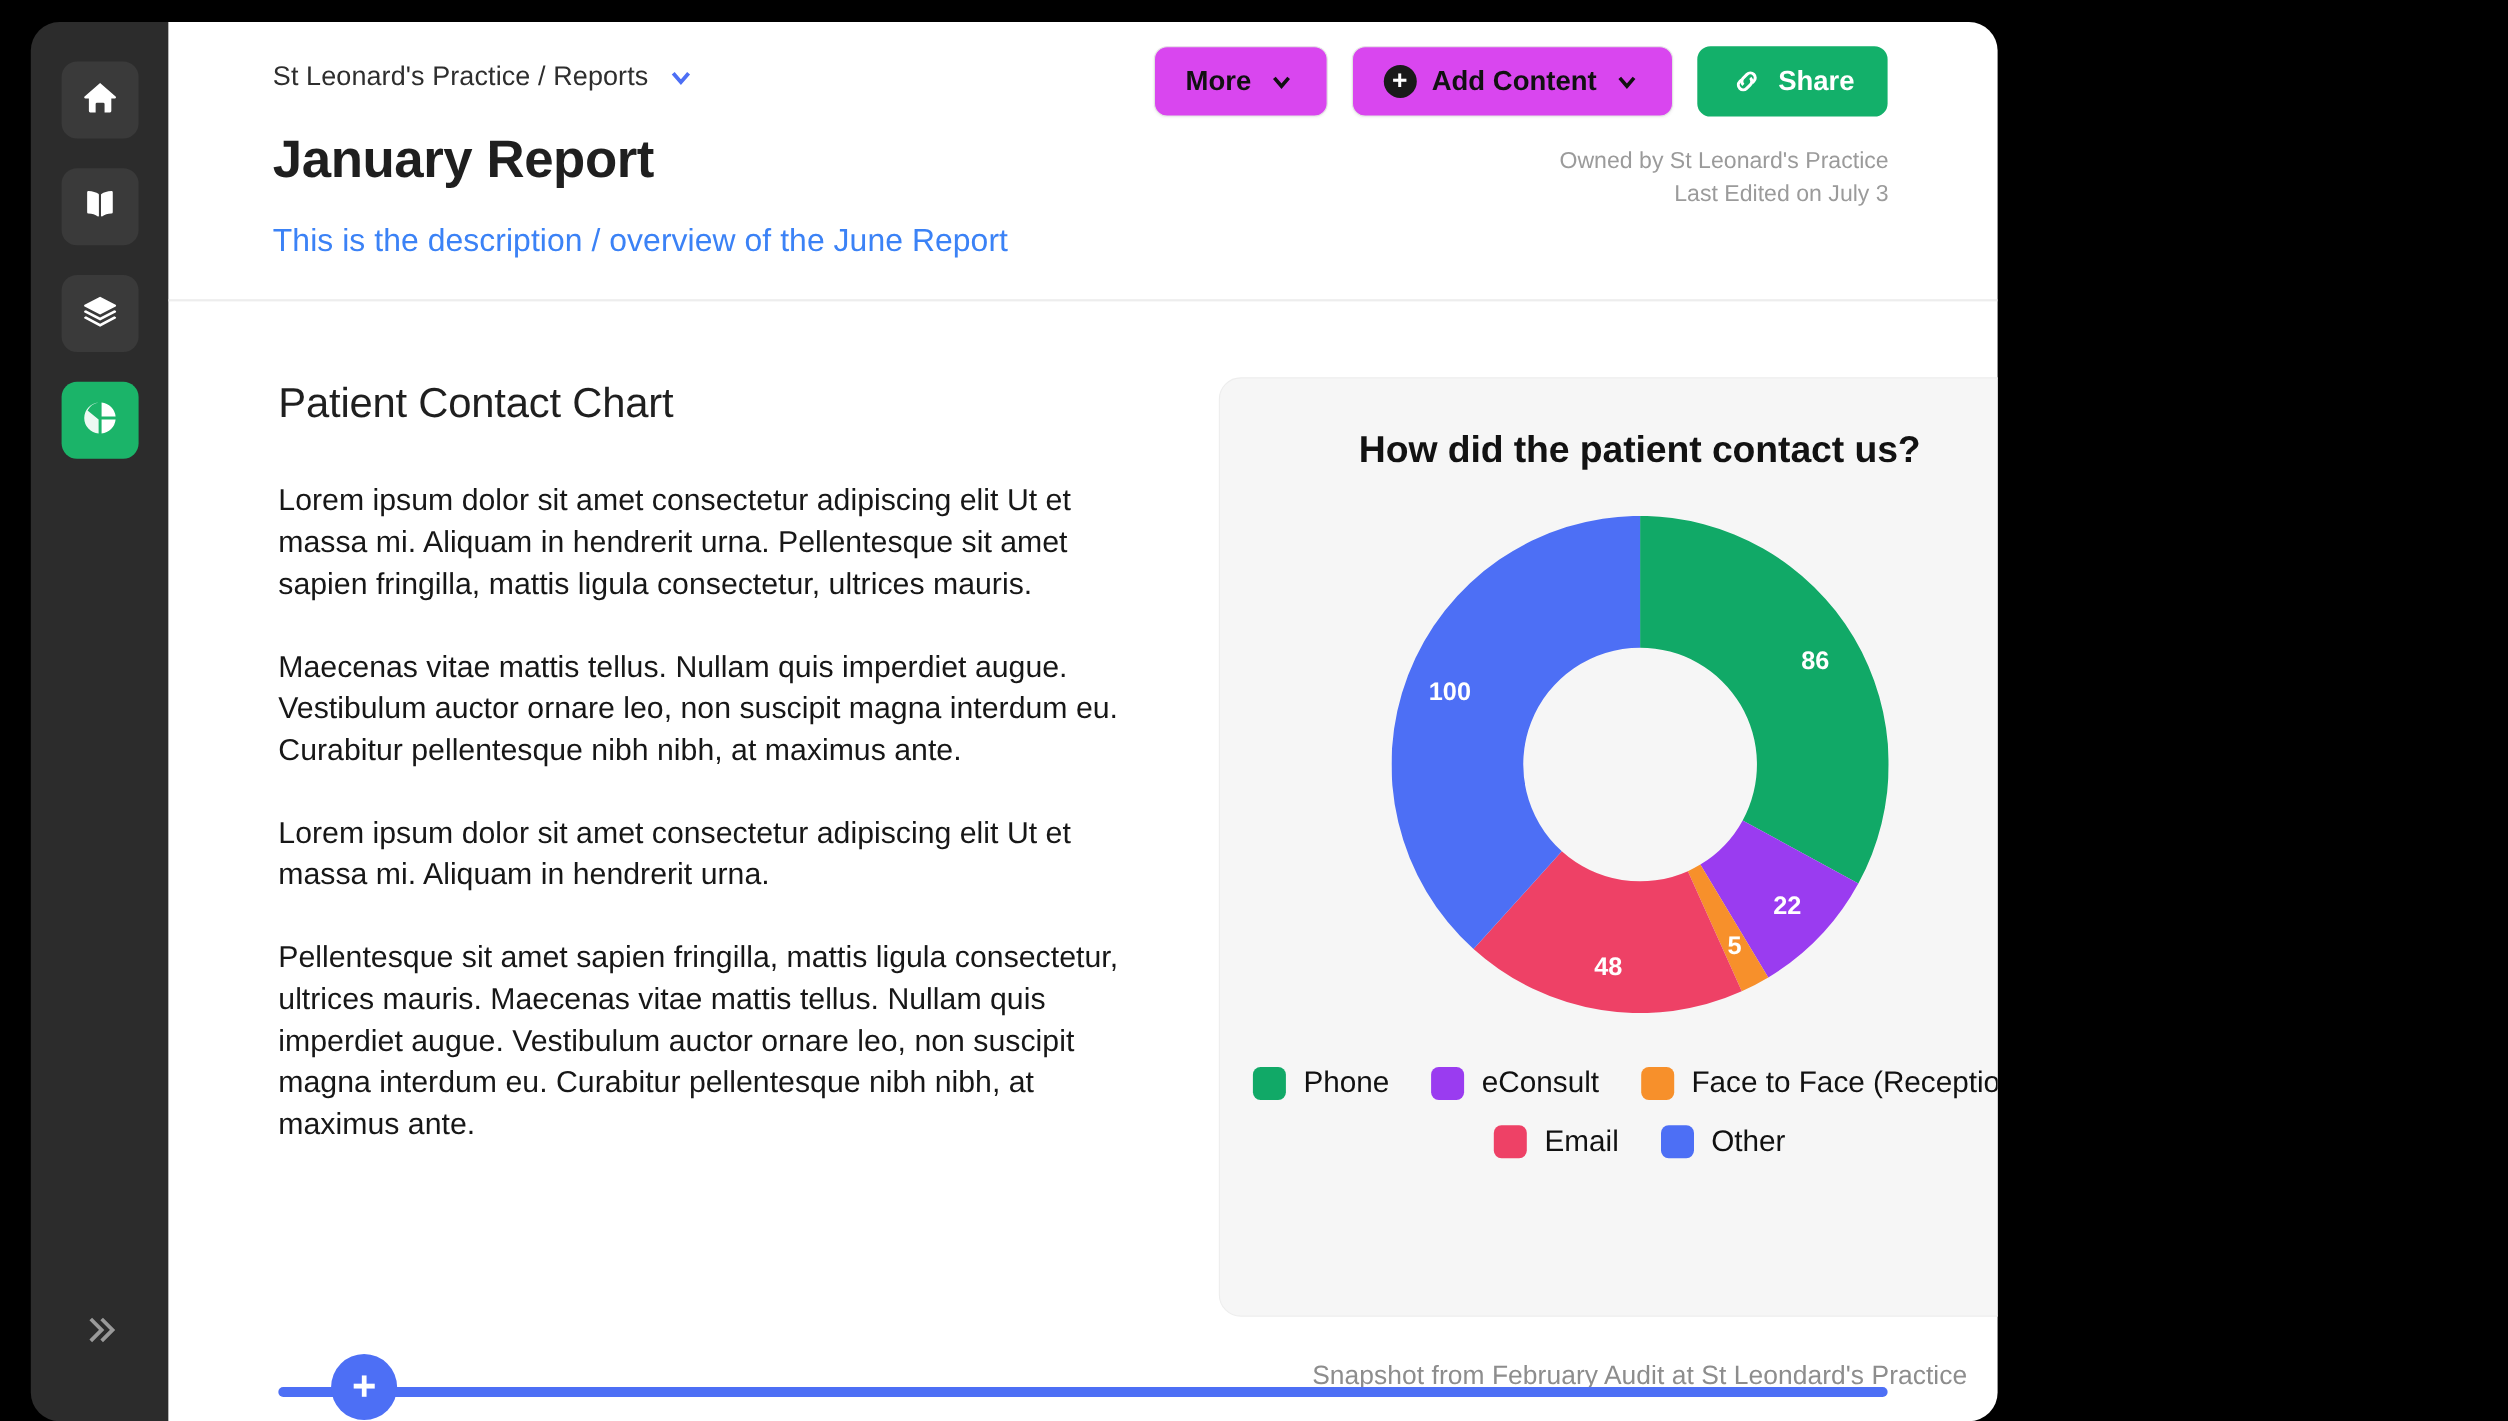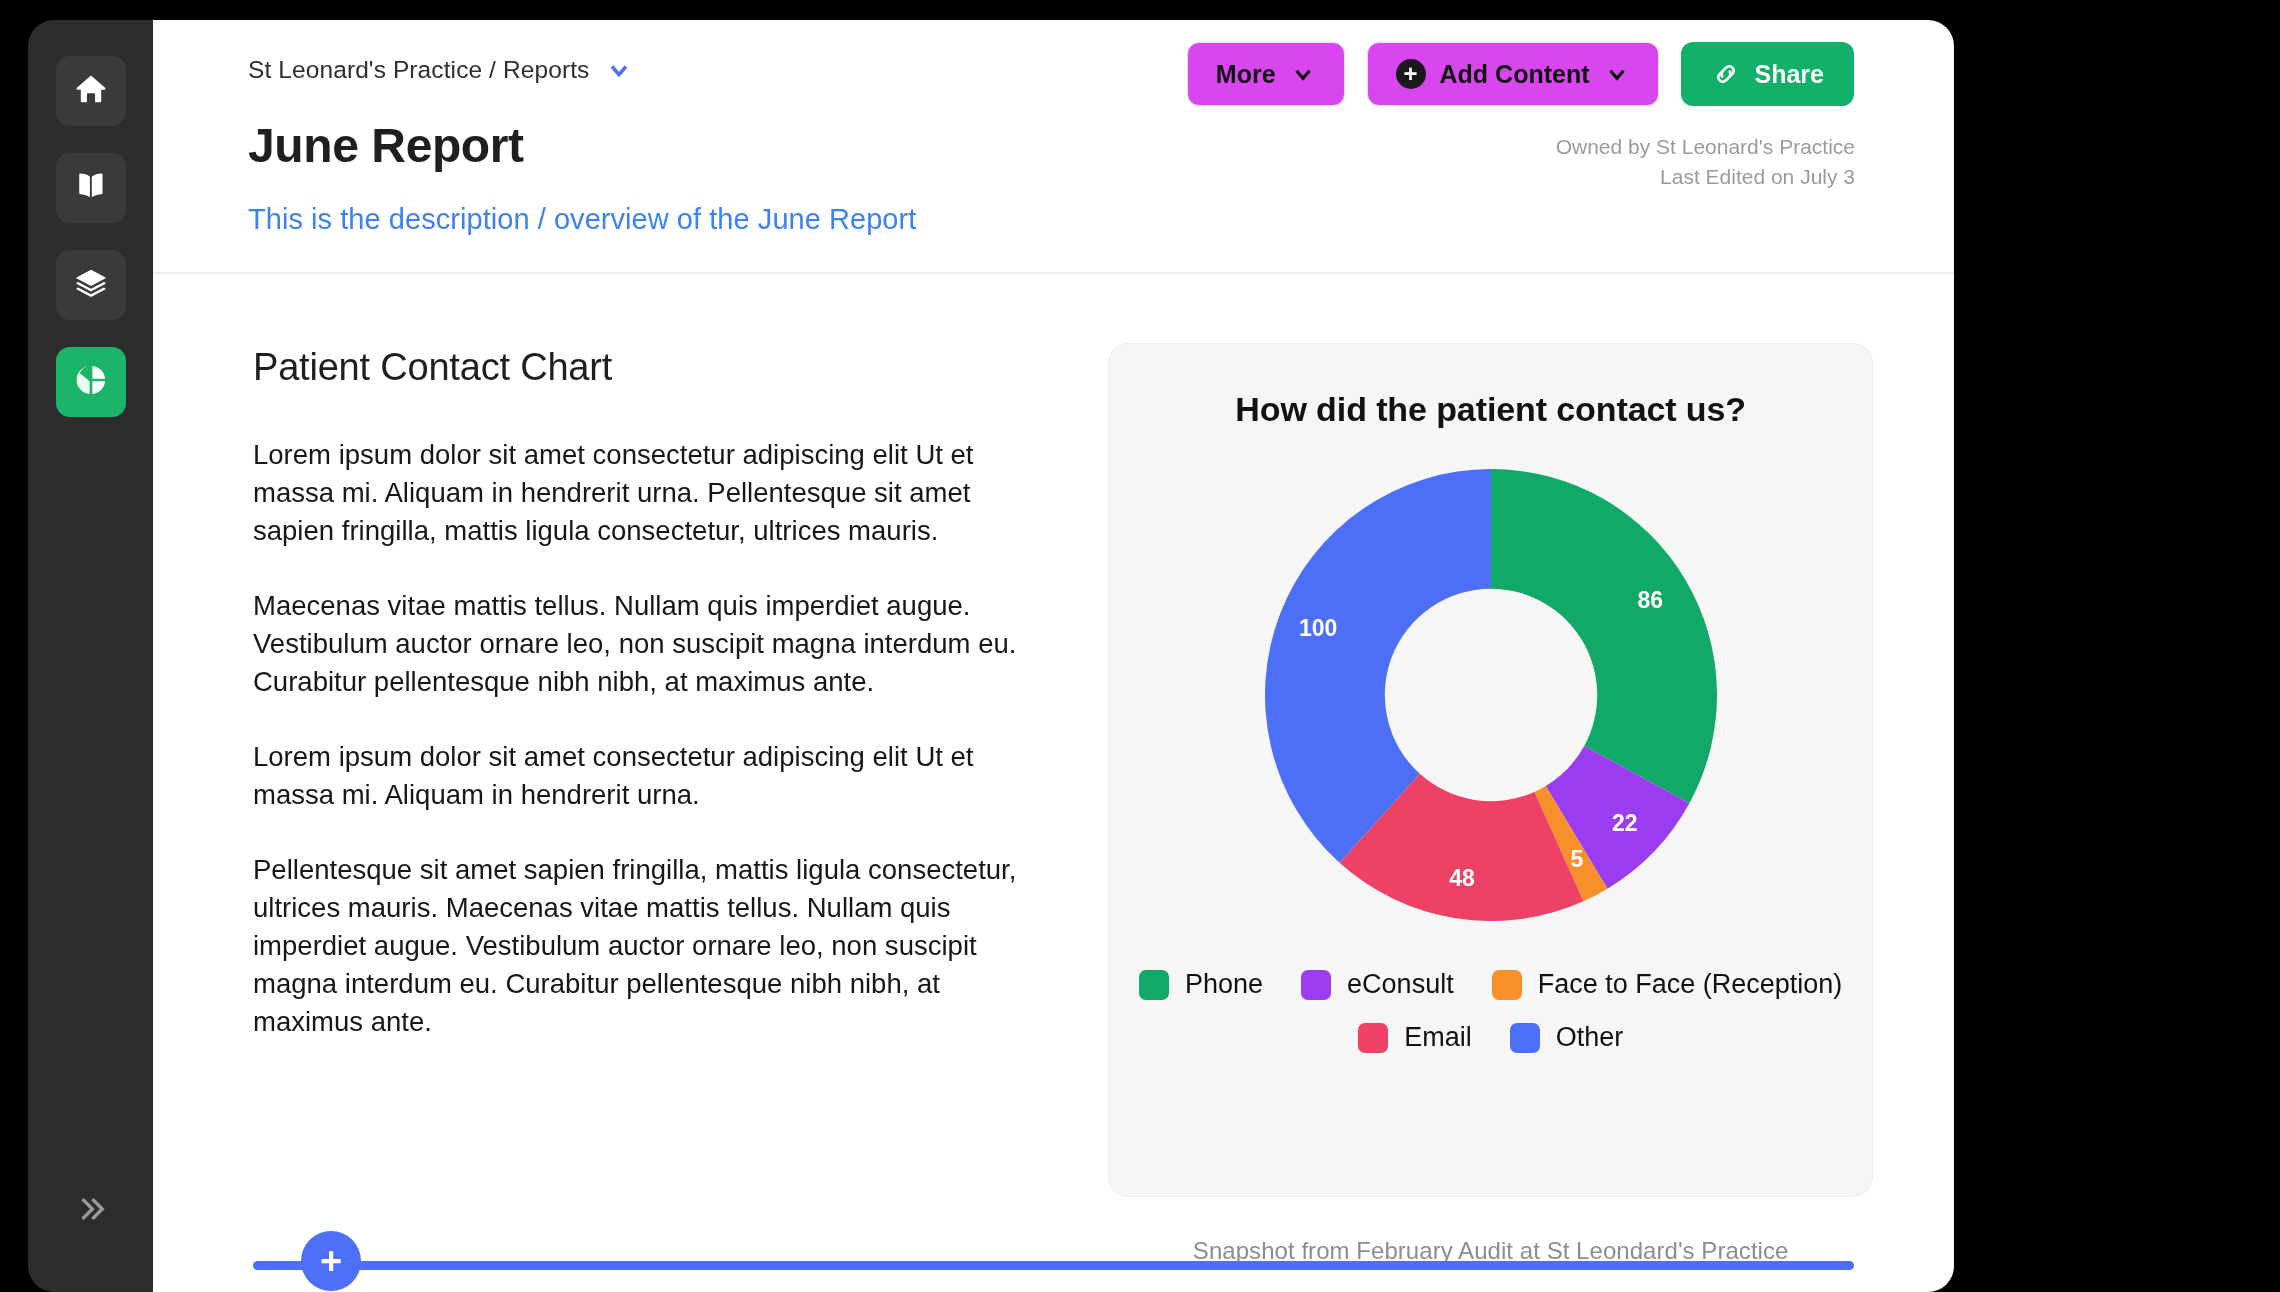--- a/index.html
+++ b/index.html
@@ -61,21 +61,21 @@
     justify-content: center;
     cursor: pointer;
   }
   #sidebar-expand svg { width: 34px; height: 34px; stroke: #9A9A9A; fill: none; stroke-width: 2.4; }
 
   
   #content {
     position: absolute;
     left: 153px;
     top: 20px;
-    width: 1801px;
+    width: 1663px;
     height: 1272px;
     background: #FFFFFF;
     border-top-right-radius: 26px;
     border-bottom-right-radius: 26px;
     overflow: hidden;
   }
 
   
   #doc-header { position: relative; padding: 0 100px 0 95px; }
 
@@ -335,21 +335,21 @@
 
       <div id="breadcrumb-row">
         <span id="breadcrumb-text">St Leonard's Practice / Reports</span>
         <span id="breadcrumb-caret">
           <svg viewBox="0 0 24 24">
               <polyline points="6,9 12,16 18,9"></polyline>
             </svg>
         </span>
       </div>
 
-      <h1 id="page-title">June Report</h1>
+      <h1 id="page-title">January Report</h1>
 
       <p id="page-description">This is the description / overview of the June Report</p>
 
       <div id="header-meta">
         <div>Owned by St Leonard's Practice</div>
         <div>Last Edited on July 3</div>
       </div>
 
       <div id="toolbar">
 

